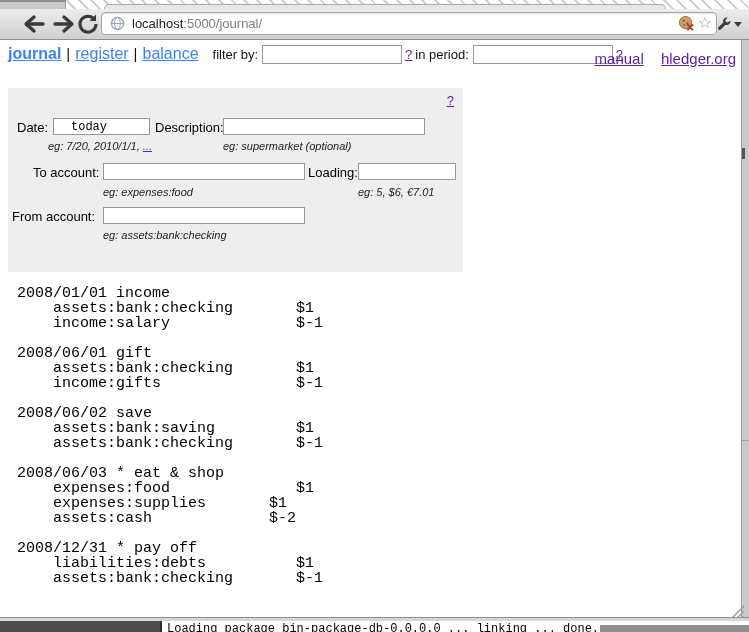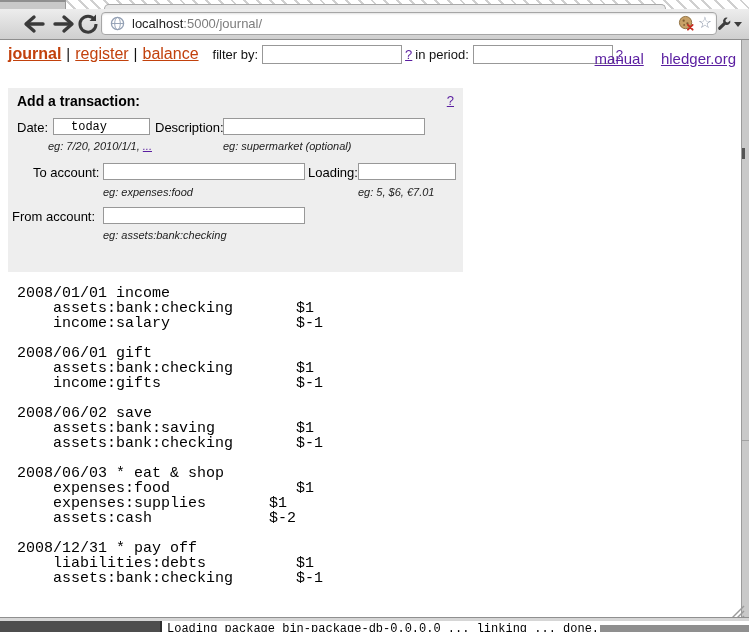--- a/index.html
+++ b/index.html
@@ -25,21 +25,21 @@
   .omni-right{position:absolute;right:4px;top:1px;display:flex;align-items:center;gap:3px;}
   .star-glyph{font-size:16px;color:#8c96a8;line-height:18px;cursor:pointer;}
   .wrench-btn{position:absolute;right:6px;top:5px;width:28px;height:20px;display:flex;align-items:center;cursor:pointer;}
   .caret-down{width:0;height:0;border-left:4px solid transparent;border-right:4px solid transparent;
     border-top:5px solid #3c3c3c;margin-left:2px;}
 
   
   .page{position:absolute;left:0;top:40px;width:741px;height:577px;background:#fff;}
 
   .navbar{position:absolute;left:8px;top:5px;right:2px;height:22px;white-space:nowrap;}
-  .main-link{font-size:16px;color:#c2410c;text-decoration:underline;cursor:pointer;}
+  .main-link{font-size:16px;color:#3b82f6;text-decoration:underline;cursor:pointer;}
   .main-link.current{font-weight:bold;}
   .nav-sep{font-size:15px;color:#111;margin:0 5px;}
   .filter-label{font-size:13px;color:#111;margin-left:14px;margin-right:4px;}
   .nav-input{width:132px;height:17px;border:1px solid #989898;background:#fff;
     font-family:"Liberation Mono",monospace;font-size:12px;padding:0 3px;vertical-align:middle;}
   .help-link{font-size:13px;color:#5a1ea0;text-decoration:underline;margin:0 3px;cursor:pointer;}
   .nav-right{position:absolute;right:3px;top:5px;font-size:15px;}
   .nav-right a{color:#5a1ea0;text-decoration:underline;margin-left:13px;cursor:pointer;}
 
   .panel{position:absolute;left:8px;top:48px;width:455px;height:184px;background:#eeeeee;}
@@ -144,21 +144,20 @@
 
     <div class="navbar">
       <span class="main-link current">journal</span><span class="nav-sep">|</span><span class="main-link">register</span><span class="nav-sep">|</span><span class="main-link">balance</span><span class="filter-label">filter by:</span><input class="nav-input" value="" style=""><span class="help-link">?</span><span class="filter-label" style="margin-left:0;">in period:</span><input class="nav-input" value="" style=""><span class="help-link">?</span>
       <span class="nav-right">
         <a>manual</a>
         <a>hledger.org</a>
       </span>
     </div>
 
     <div class="panel">
-      <div class="panel-title">Add a transaction:</div>
       <span class="help-link panel-help">?</span>
 
       <span class="f-label" style="left:9px;top:32px;">Date:</span>
       <input class="f-input" style="left: 45px; top: 30px; width: 97px;" value="today">
       <span class="f-label" style="left:147px;top:32px;">Description:</span>
       <input class="f-input" style="left: 215px; top: 30px; width: 202px;" value="">
       <span class="hint" style="left:40px;top:52px;"><span>eg: 7/20, 2010/1/1, </span><a>...</a></span>
       <span class="hint" style="left:215px;top:52px;">eg: supermarket (optional)</span>
 
       <span class="f-label" style="left:25px;top:77px;">To account:</span>

